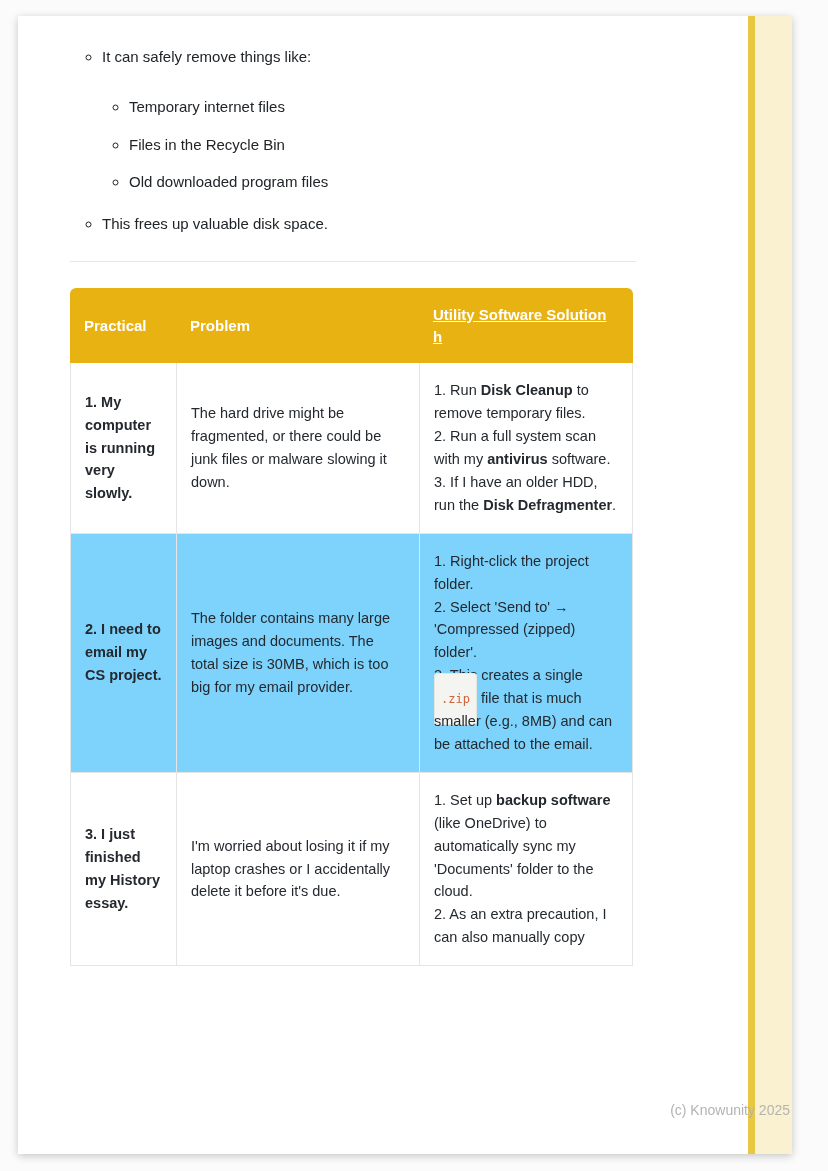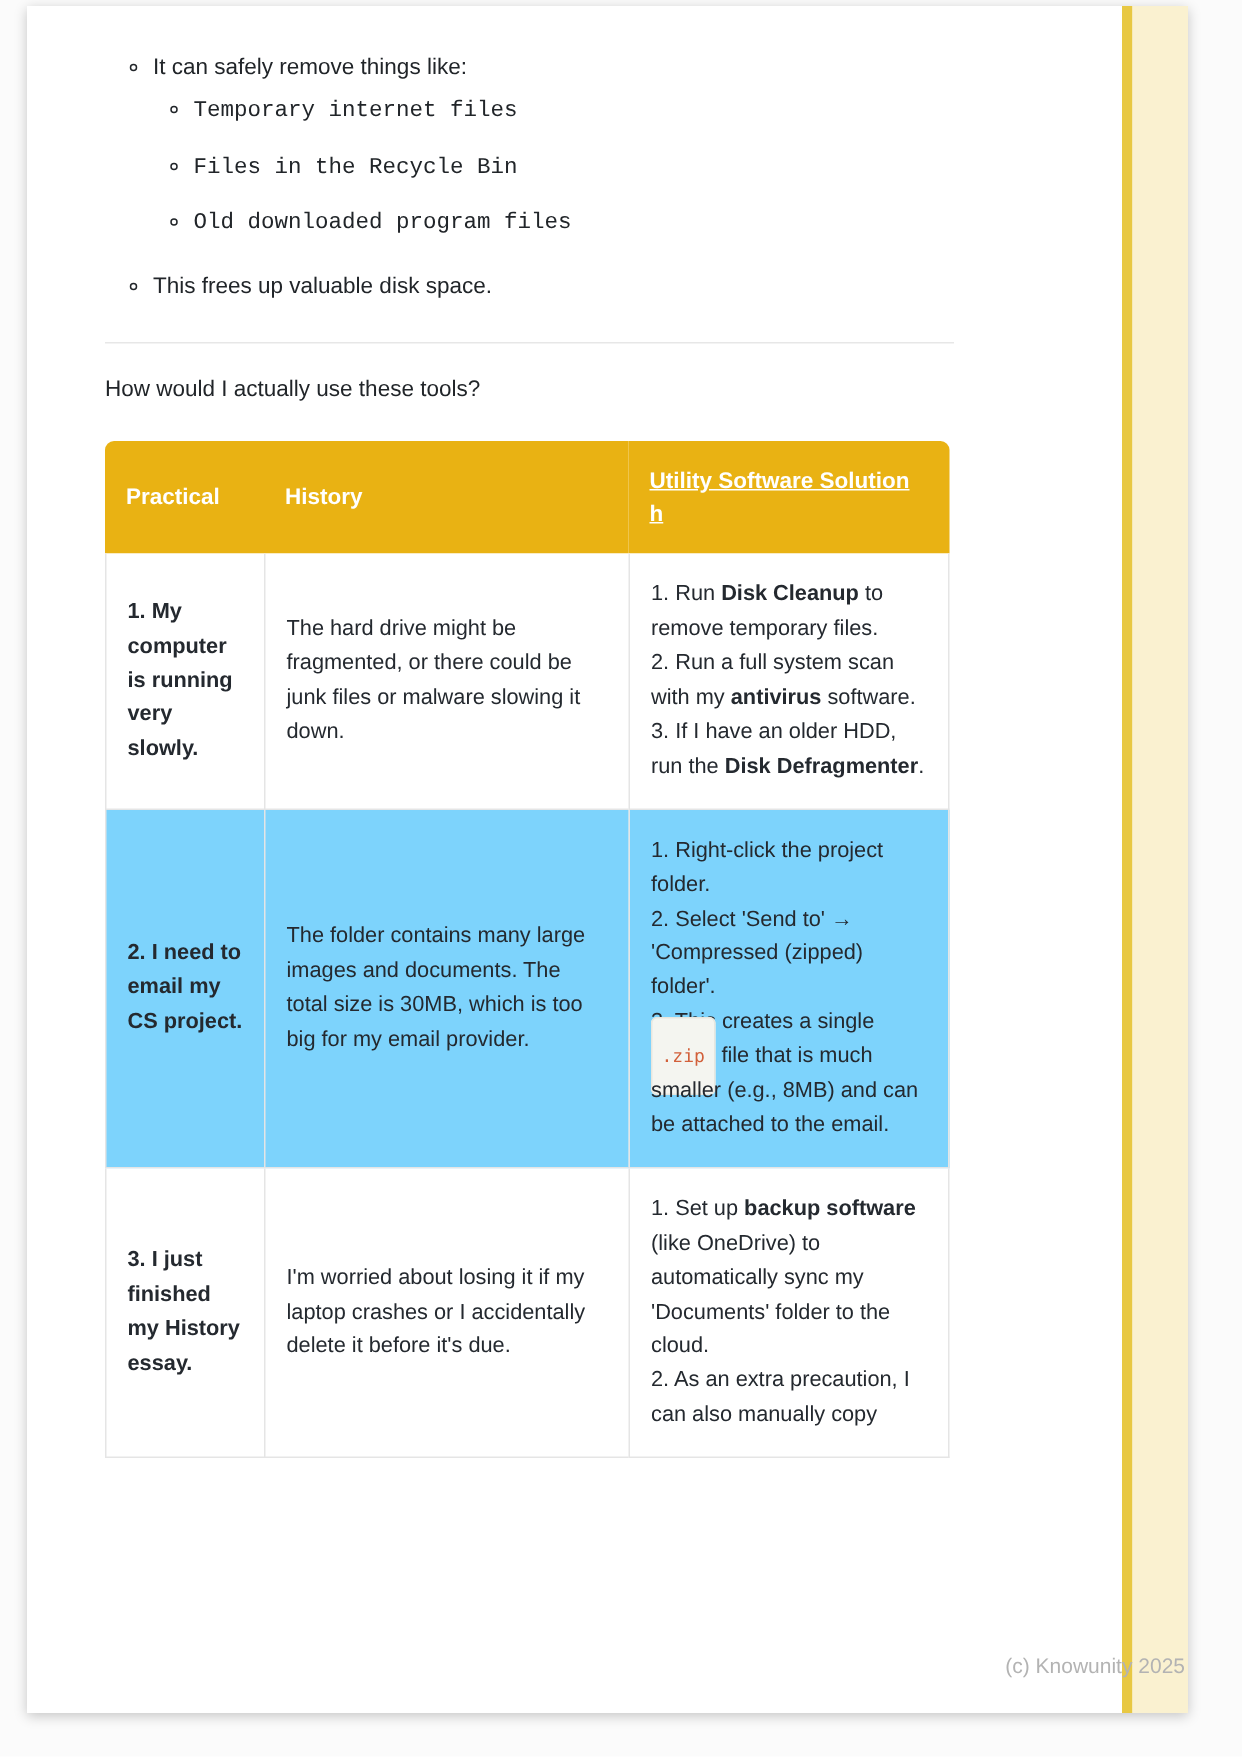--- a/index.html
+++ b/index.html
@@ -6,21 +6,21 @@
   html,body { margin:0; padding:0; }
   body {
     width:828px; height:1171px;
     background:#fbfbfb;
     font-family:"Liberation Sans","DejaVu Sans",sans-serif;
     color:#212529;
     position:relative;
     overflow:hidden;
   }
   .sheet {
-    position:absolute; left:18px; top:4px;
+    position:absolute; left:18px; top:16px;
     width:774px; height:1138px;
     background:#ffffff;
     box-shadow:0 2px 8px rgba(0,0,0,.22);
     overflow:hidden;
   }
   .edge-cream {
     position:absolute; top:0; right:0; bottom:0; width:37px;
     background:var(--edge_cream,#faf1d0);
   }
   .edge-line {
@@ -30,23 +30,22 @@
   .content {
     position:absolute; left:52px; top:30px; width:566px;
   }
   ul.bullets {
     margin:0; padding-left:32px;
     list-style:circle;
     font-size:15px; line-height:1.45;
   }
   ul.bullets > li { margin-bottom:20px; }
   ul.bullets ul {
-    margin-top:7px; padding-left:27px;
+    margin-top:28px; padding-left:27px;
     list-style:circle;
-    font-family:Liberation Mono, monospace;
   }
   ul.bullets ul > li { margin-bottom:16px; }
   hr.divider {
     border:none; border-top:1px solid #e7e7e7;
     margin:26px 0 0 0;
   }
   h2.section-title {
     margin:30px 0 0 0;
     font-size:23px; font-weight:700;
     color:var(--accent_gold,#eab308);
@@ -124,32 +123,31 @@
           <li>Files in the Recycle Bin</li>
           <li>Old downloaded program files</li>
         </ul>
       </li>
       <li>This frees up valuable disk space.</li>
     </ul>
 
     <hr class="divider">
 
 
-    <p class="lead">How would I actually use these tools?</p>
 
     <table class="examples">
       <colgroup>
         <col class="c-scenario">
         <col class="c-problem">
         <col class="c-solution">
       </colgroup>
       <thead>
         <tr>
           <th>Practical</th>
-          <th>History</th>
+          <th>Problem</th>
           <th>Utility Software Solution h</th>
         </tr>
       </thead>
       <tbody>
           <tr>
             <td class="col-scenario">1. My computer is running very slowly.</td>
             <td class="col-problem">The hard drive might be fragmented, or there could be junk files or malware slowing it down.</td>
             <td class="col-solution"><span>1. Run </span><span class="b">Disk Cleanup</span><span> to remove temporary files.
 2. Run a full system scan with my </span><span class="b">antivirus</span><span> software.
 3. If I have an older HDD, run the </span><span class="b">Disk Defragmenter</span><span>.</span></td>

